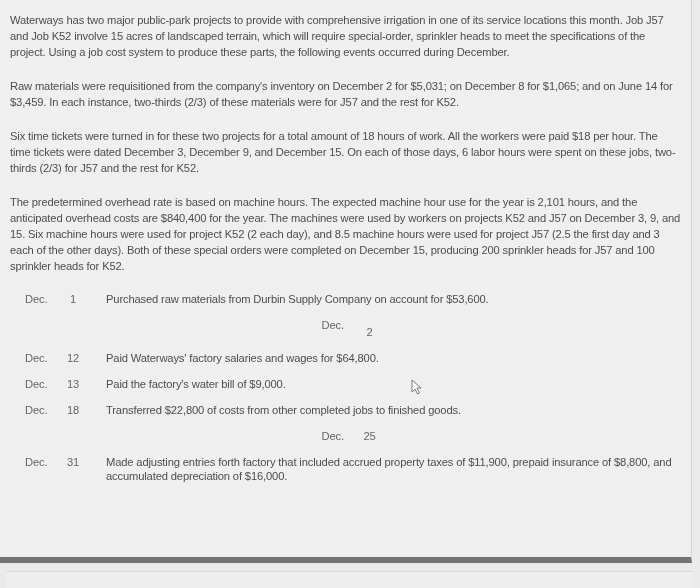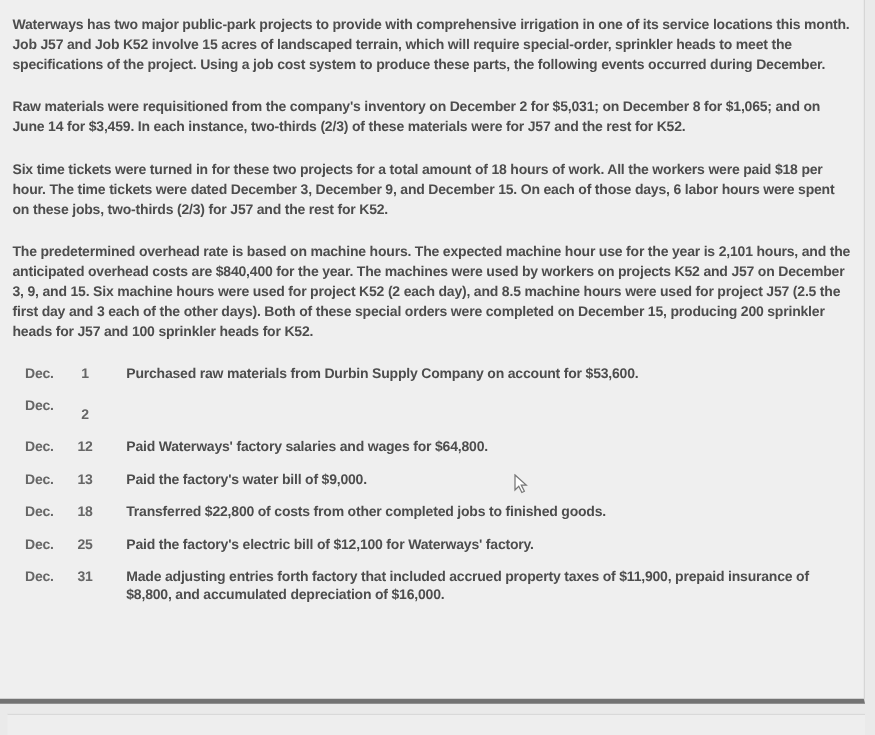--- a/index.html
+++ b/index.html
@@ -16,44 +16,44 @@
       position: relative;
     }
     .panel {
       position: absolute;
       left: 0;
       top: 0;
       width: 692px;
       height: 563px;
       background: #efefef;
       border-right: 1px solid #d6d6d6;
-      border-bottom: 4px solid #737373;
+      border-bottom: 6px solid #737373;
       box-sizing: border-box;
       padding: 12px 10px 0 10px;
-      font-weight: bold;
     }
     .para {
       font-size: 11.2px;
       line-height: 16px;
       margin: 0 0 18px 0;
       letter-spacing: -0.15px;
       color: #4d4d4d;
     }
     .para.intro { margin-bottom: 18px; }
     .para.additional { margin-top: 0; margin-bottom: 14px; }
     .activities {
       margin-top: 0;
     }
     .act-row {
       display: flex;
       font-size: 11.2px;
       line-height: 14px;
       margin-bottom: 12px;
       color: #4d4d4d;
       letter-spacing: -0.15px;
+      justify-content: center;
     }
     .act-month {
       width: 38px;
       padding-left: 10px;
       flex: 0 0 auto;
       color: #666;
     }
     .act-day {
       width: 20px;
       text-align: center;
@@ -113,21 +113,20 @@
       <span class="act-desc">Paid the factory's water bill of $9,000.</span>
     </div>
     <div class="act-row">
       <span class="act-month">Dec.</span>
       <span class="act-day">18</span>
       <span class="act-desc">Transferred $22,800 of costs from other completed jobs to finished goods.</span>
     </div>
     <div class="act-row">
       <span class="act-month">Dec.</span>
       <span class="act-day">25</span>
-      <span class="act-desc">Paid the factory's electric bill of $12,100 for Waterways' factory.</span>
     </div>
     <div class="act-row">
       <span class="act-month">Dec.</span>
       <span class="act-day">31</span>
       <span class="act-desc">Made adjusting entries forth factory that included accrued property taxes of $11,900, prepaid insurance of $8,800, and accumulated depreciation of $16,000.</span>
     </div>
   </div>
 </div>
 
 <div class="bottom-strip"></div>

